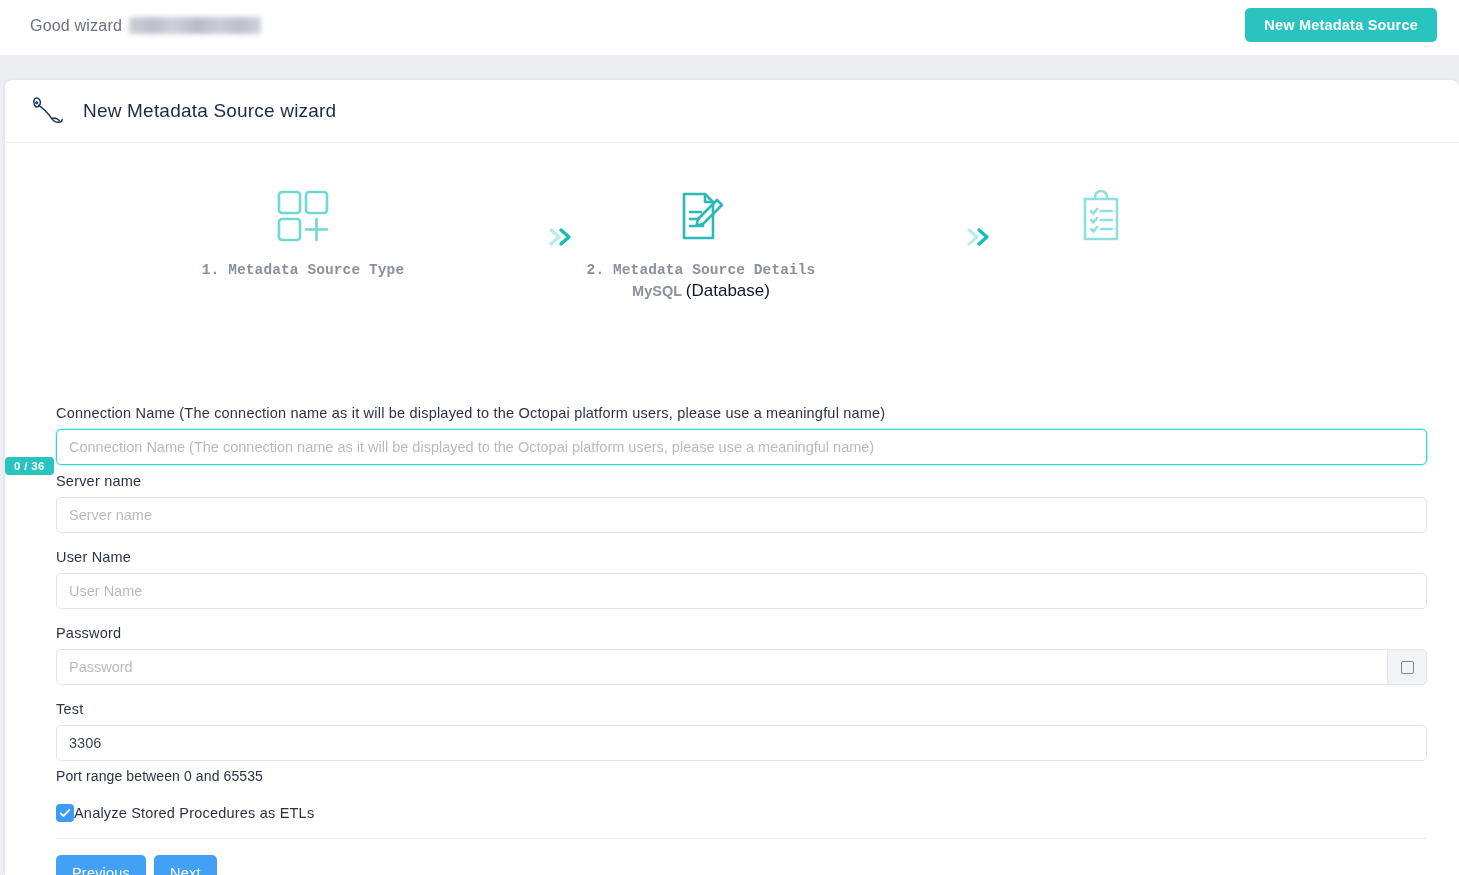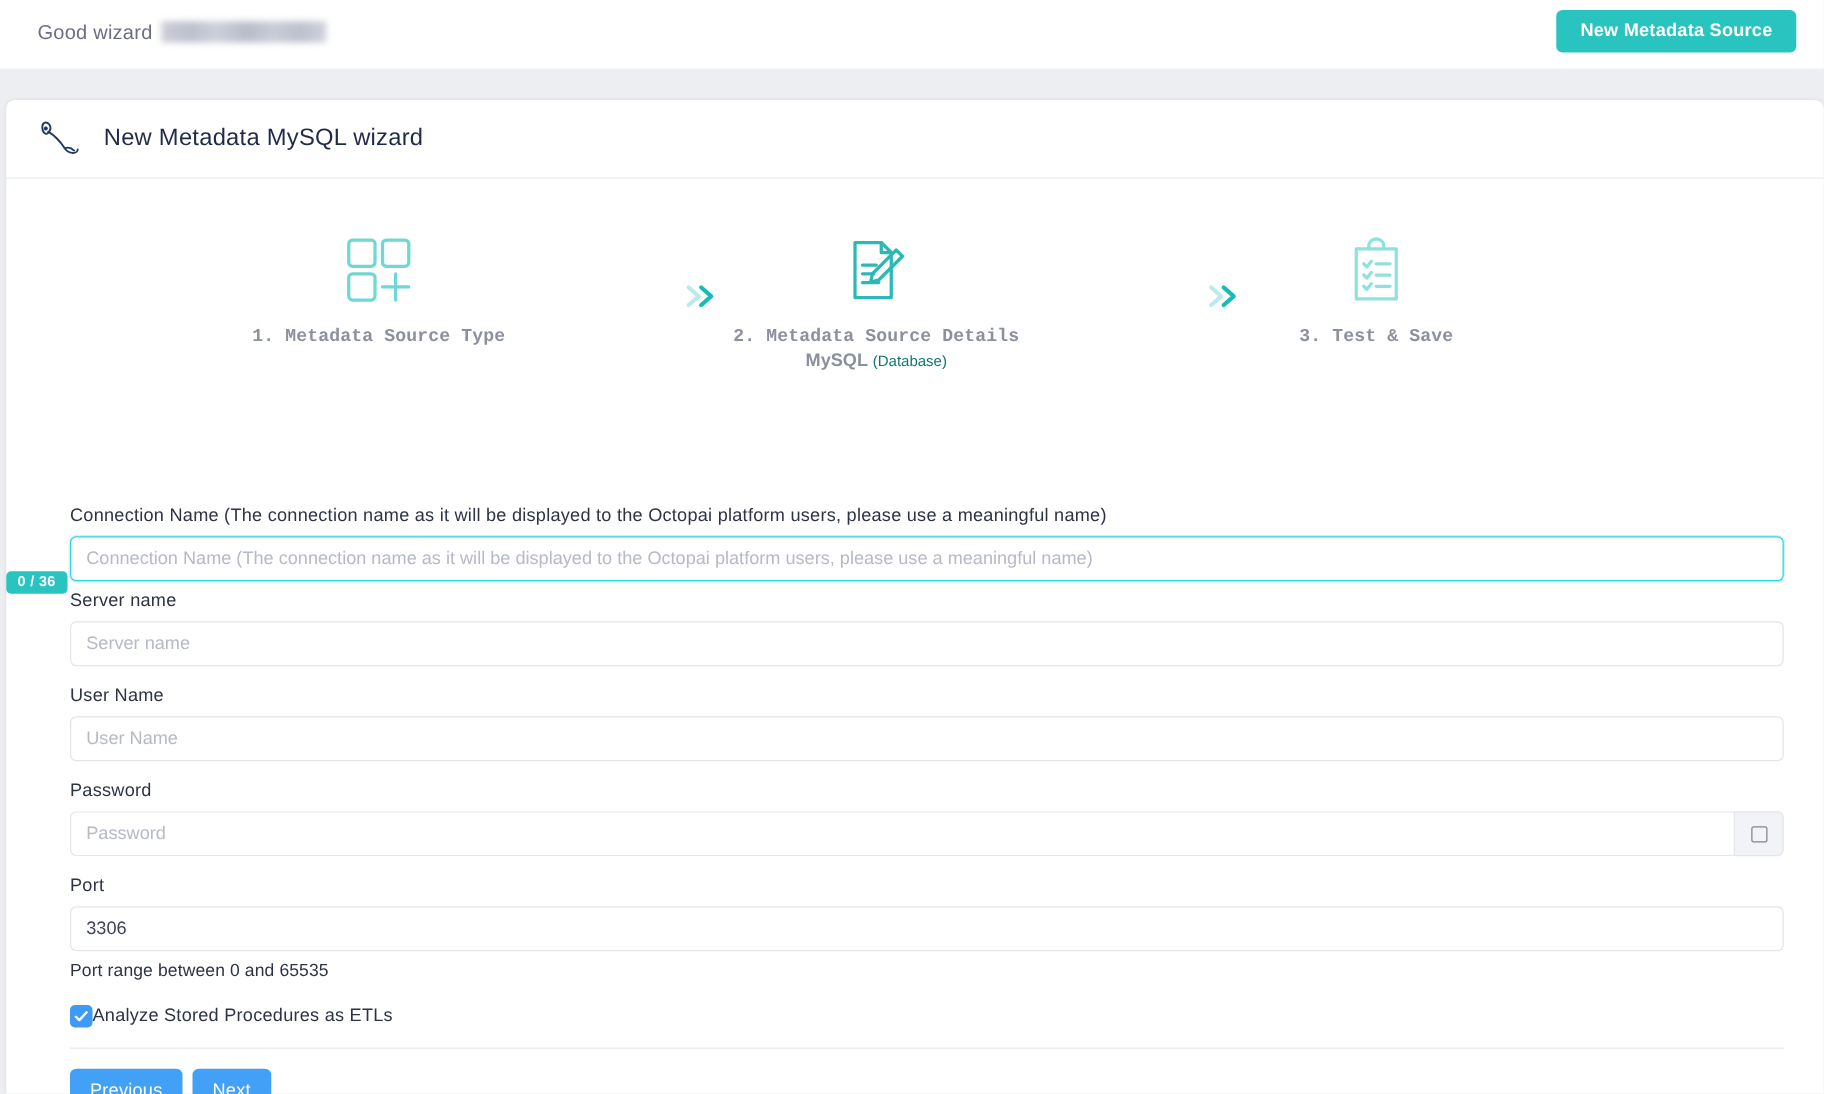--- a/index.html
+++ b/index.html
@@ -85,21 +85,21 @@
   }
   .step-1 { left: 148px; }
   .step-2 { left: 546px; }
   .step-3 { left: 946px; }
   .step-icon { height: 72px; display: flex; align-items: center; justify-content: center; }
   .step-label {
     font-size: 14.5px; font-weight: bold; color: #8b909d; letter-spacing: .1px;
     margin-top: 8px; line-height: 1.45; font-family: Liberation Mono, monospace;
   }
   .step-sub { font-size: 14.5px; font-weight: bold; color: #8b909d; }
-  .step-sub .paren { font-weight: normal; font-size: 12px; color: #0f766e; }
+  .step-sub .paren { font-weight: normal; font-size: 17px; color: #0f172a; }
   .chev {
     position: absolute; top: 45px;
     width: 34px; height: 24px;
   }
   .chev-1 { left: 540px; }
   .chev-2 { left: 958px; }
 
   
   .form {
     position: absolute; left: 51px; top: 325px;
@@ -198,21 +198,21 @@
       <svg viewBox="0 0 40 36" width="38" height="34">
         <g fill="none" stroke="#1e3a5f" stroke-width="1.6" stroke-linecap="round" stroke-linejoin="round">
           <path d="M5 8 C5 4, 9 3, 11 6 C12.5 8.2, 12 11, 10 13 C8 15, 5 13, 5 8 Z"></path>
           <path d="M10 12 C15 15, 20 20, 24 26 C26 29, 28 30, 31 30"></path>
           <path d="M31 30 C33.5 30, 35 28.5, 35 27"></path>
           <path d="M24 26 C27 25, 30 26, 32 28"></path>
           <path d="M8 8.4 a0.9 0.9 0 1 0 0.01 0"></path>
         </g>
       </svg>
     </span>
-    <span class="card-title">New Metadata MySQL wizard</span>
+    <span class="card-title">New Metadata Source wizard</span>
   </div>
 
   <div class="stepper">
 
     <div class="step step-1">
       <div class="step-icon">
         <svg viewBox="0 0 60 60" width="60" height="60">
           <g fill="none" stroke="#6fd8d4" stroke-width="2.6" stroke-linecap="round">
             <rect x="6" y="6" width="21" height="21" rx="3"></rect>
             <rect x="33" y="6" width="21" height="21" rx="3"></rect>
@@ -271,21 +271,20 @@
             <path d="M24 13 v-2 a6 6 0 0 1 12 0 v2"></path>
             <polyline points="20,25 22.5,27.5 26,23"></polyline>
             <polyline points="20,34 22.5,36.5 26,32"></polyline>
             <polyline points="20,43 22.5,45.5 26,41"></polyline>
             <line x1="30" y1="25" x2="41" y2="25"></line>
             <line x1="30" y1="34" x2="41" y2="34"></line>
             <line x1="30" y1="43" x2="41" y2="43"></line>
           </g>
         </svg>
       </div>
-      <div class="step-label">3. Test &amp; Save</div>
     </div>
   </div>
 
   <div class="form">
 
     <div class="field" style="margin-bottom:8px;">
       <label class="field-label">Connection Name (The connection name as it will be displayed to the Octopai platform users, please use a meaningful name)</label>
       <input class="text-input focused" type="text" autofocus="" placeholder="Connection Name (The connection name as it will be displayed to the Octopai platform users, please use a meaningful name)" style="">
       <span class="counter-badge">0 / 36</span>
     </div>
@@ -304,21 +303,21 @@
       <label class="field-label">Password</label>
       <div class="pw-row">
         <input class="pw-input" type="text" placeholder="Password" style="">
         <div class="pw-addon">
           <span class="sq"></span>
         </div>
       </div>
     </div>
 
     <div class="field" style="margin-bottom:20px;">
-      <label class="field-label">Port</label>
+      <label class="field-label">Test</label>
       <input class="text-input" type="text" value="3306" style="">
       <div class="helper-text">Port range between 0 and 65535</div>
     </div>
 
     <div class="checkbox-row" style="margin-bottom:16px;">
       <span class="cb">
         <svg viewBox="0 0 18 18" width="14" height="14">
           <polyline points="3.5,9.5 7,13 14.5,5" fill="none" stroke="#ffffff" stroke-width="2.4" stroke-linecap="round" stroke-linejoin="round"></polyline>
         </svg>
       </span>

